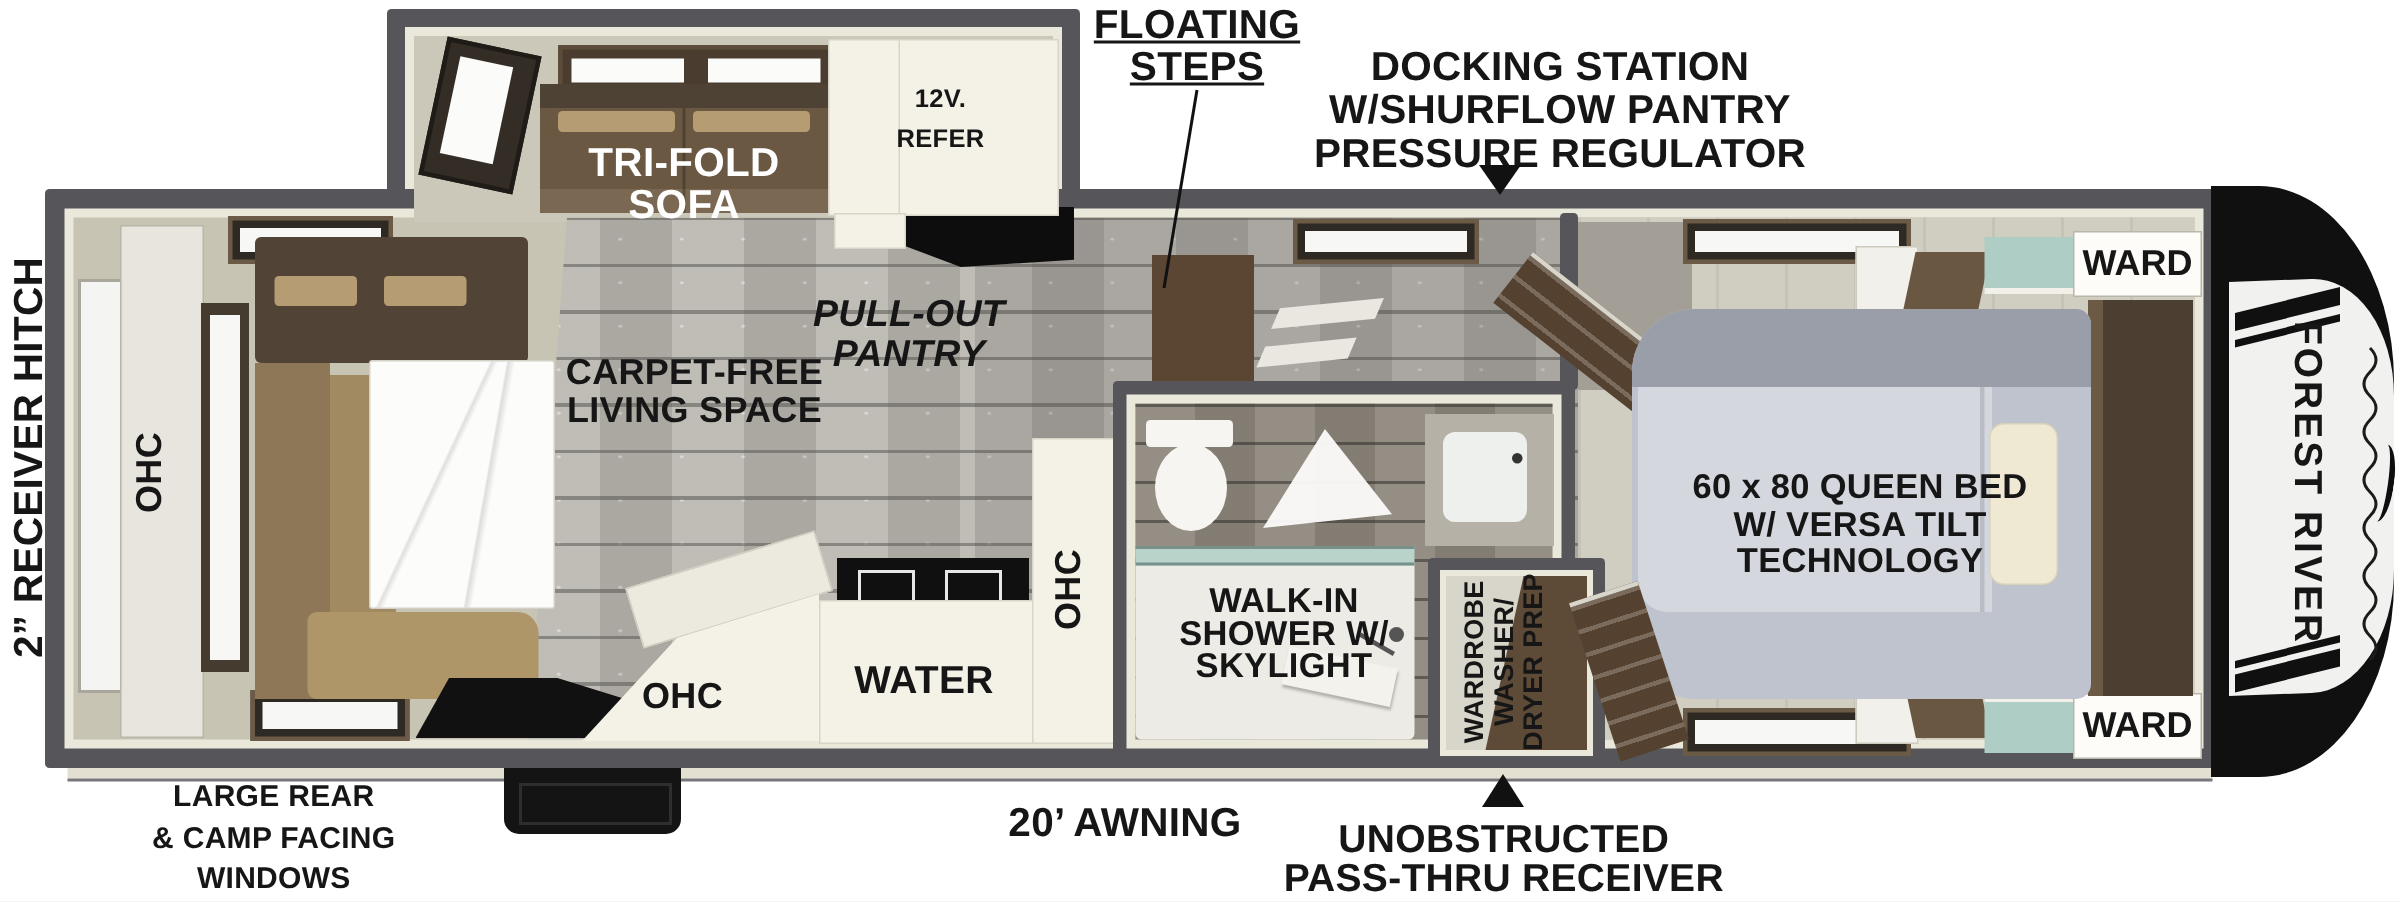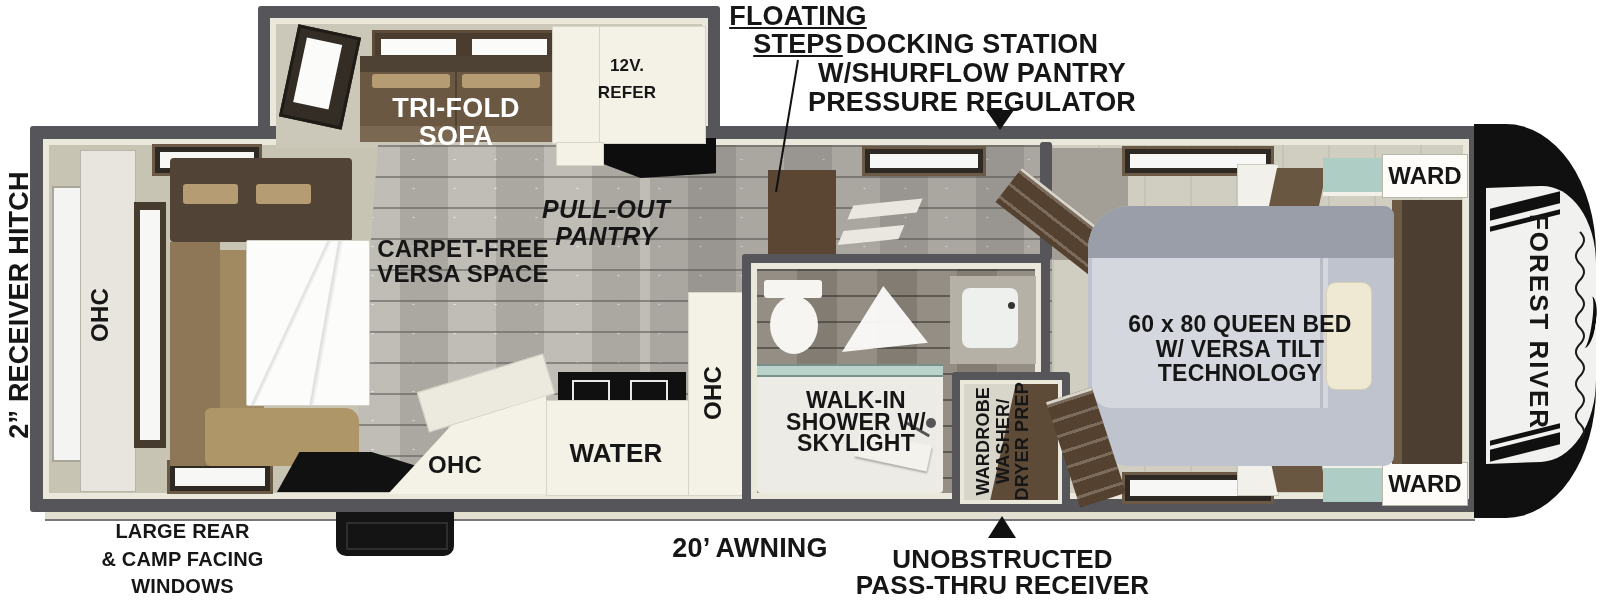--- a/index.html
+++ b/index.html
@@ -214,21 +214,21 @@
   <div class="lbl" style="left:552px;top:52px;width:150px;font-size:17px;line-height:27px;">
     <div>12V.</div>
     <div>REFER</div>
   </div>
   <div class="lbl" style="left:516px;top:196px;width:180px;font-size:25px;line-height:27px;font-style:italic;">
     <div>PULL-OUT</div>
     <div>PANTRY</div>
   </div>
   <div class="lbl" style="left:368px;top:236px;width:190px;font-size:24px;line-height:25px;">
     <div>CARPET-FREE</div>
-    <div>VERSA SPACE</div>
+    <div>LIVING SPACE</div>
   </div>
   <div class="lbl" style="left:1115px;top:312px;width:250px;font-size:23px;line-height:24.5px;">
     <div>60 x 80 QUEEN BED</div>
     <div>W/ VERSA TILT</div>
     <div>TECHNOLOGY</div>
   </div>
   <div class="lbl" style="left:786px;top:390px;width:140px;font-size:23px;line-height:21.5px;">
     <div>WALK-IN</div>
     <div>SHOWER W/</div>
     <div>SKYLIGHT</div>
@@ -251,21 +251,21 @@
     <div>WATER</div>
   </div>
 
   <div class="lbl" style="left:702px;top:2px;width:192px;font-size:27px;line-height:28px;text-decoration:underline;">
     <div>FLOATING</div>
     <div>STEPS</div>
   </div>
   <svg class="overlay" width="1600" height="601">
     <line x1="798" y1="60" x2="776" y2="192" stroke="#111" stroke-width="2"></line>
   </svg>
-  <div class="lbl" style="left:782px;top:30px;width:380px;font-size:27px;line-height:29px;">
+  <div class="lbl" style="left:850px;top:30px;width:380px;font-size:27px;line-height:29px;">
     <div>DOCKING STATION</div>
     <div>W/SHURFLOW PANTRY</div>
     <div>PRESSURE REGULATOR</div>
   </div>
   <div class="tri-down" style="left:986px;top:110px;"></div>
 
   <div class="lbl rot" style="left:-140px;top:290px;width:320px;height:30px;font-size:27px;">
     <div>2” RECEIVER HITCH</div>
   </div>
 

